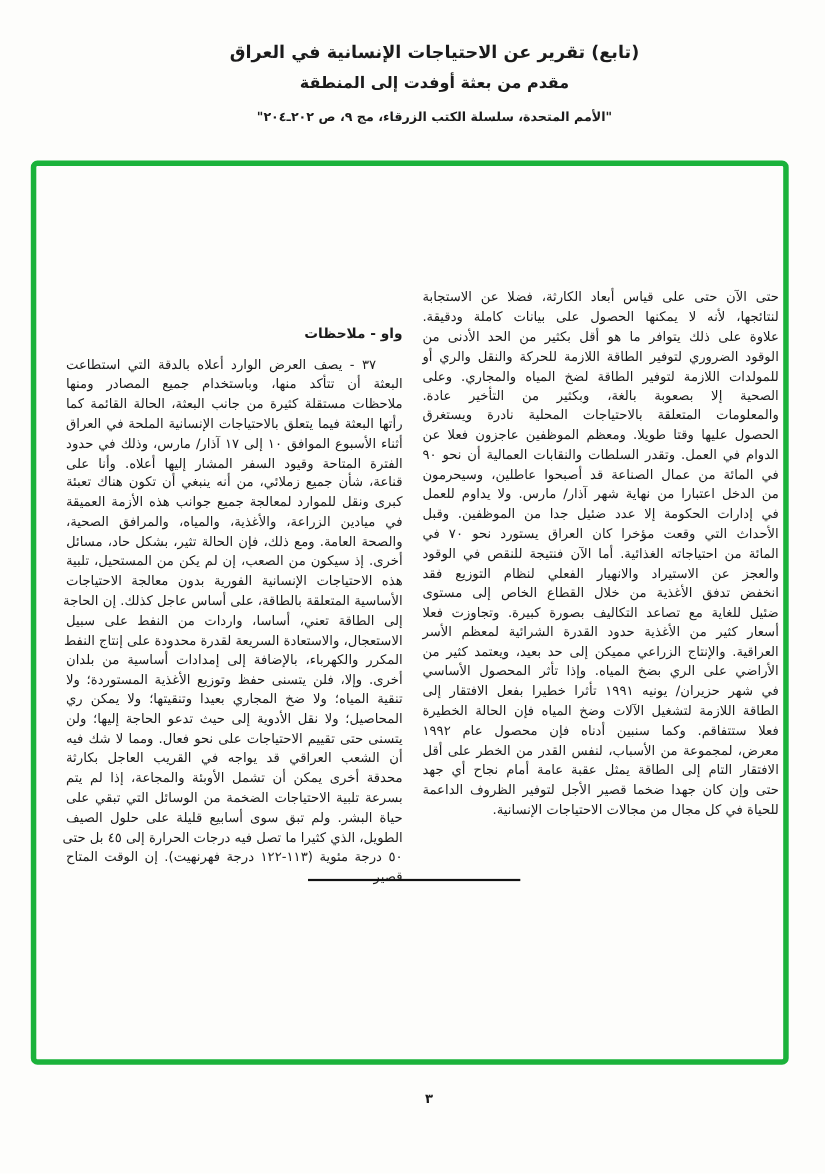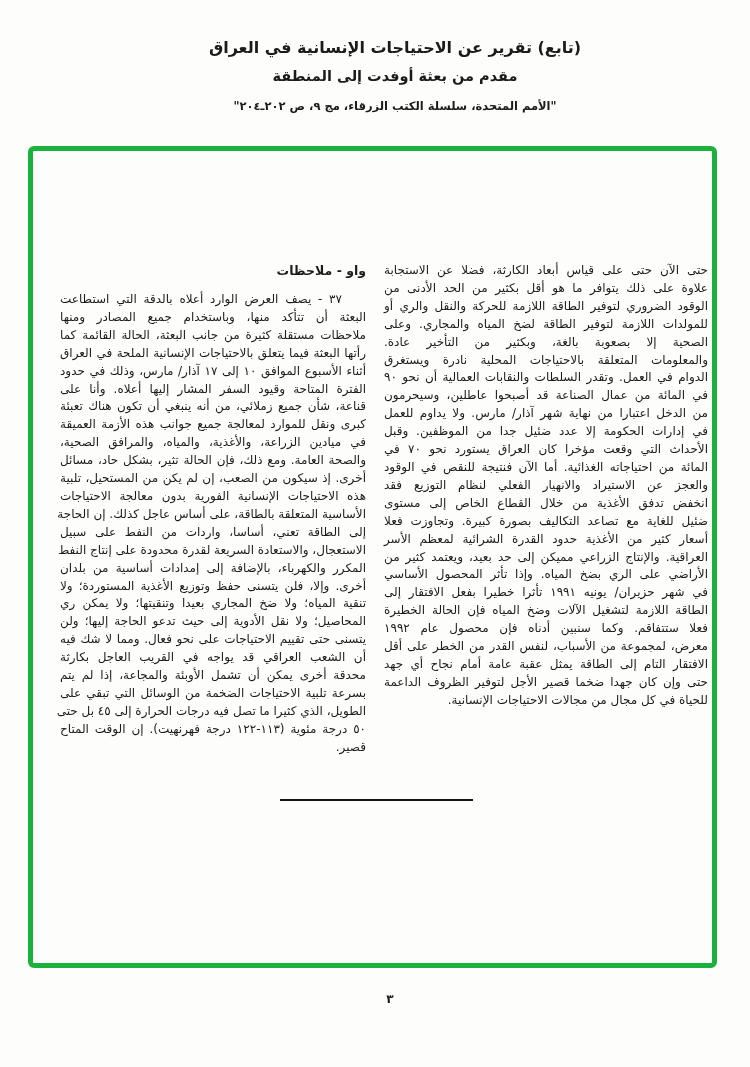--- a/index.html
+++ b/index.html
@@ -35,21 +35,21 @@
   .line {
     font-size:12px; line-height:17.9px;
     text-align:justify; text-align-last:justify;
     white-space:nowrap; overflow:visible;
   }
   .lines > .line:last-child { text-align-last:right; }
   .col-left .lines > .line:first-child { padding-right:24px; }
 
   .section-heading {
     font-weight:bold; font-size:12.5px; line-height:18px;
-    text-align:right; margin-bottom:11px;
+    text-align:right; margin-bottom:11px;margin-top:32px;
   }
 
   
   .separator-rule {
     position:absolute; left:280px; top:799px; width:193px; height:2px;
     background:#121212;
   }
 
   
   .page-number {
@@ -66,25 +66,27 @@
     <div class="title-1">(تابع) تقرير عن الاحتياجات الإنسانية في العراق</div>
     <div class="title-2">مقدم من بعثة أوفدت إلى المنطقة</div>
     <div class="source">"الأمم المتحدة، سلسلة الكتب الزرقاء، مج ٩، ص ٢٠٢ـ٢٠٤"</div>
   </header>
 
   <div class="content-frame"></div>
 
   <section class="column col-right">
     <div class="lines">
         <div class="line">حتى الآن حتى على قياس أبعاد الكارثة، فضلا عن الاستجابة</div>
+        <div class="line">لنتائجها، لأنه لا يمكنها الحصول على بيانات كاملة ودقيقة.</div>
         <div class="line">علاوة على ذلك يتوافر ما هو أقل بكثير من الحد الأدنى من</div>
         <div class="line">الوقود الضروري لتوفير الطاقة اللازمة للحركة والنقل والري أو</div>
         <div class="line">للمولدات اللازمة لتوفير الطاقة لضخ المياه والمجاري. وعلى</div>
         <div class="line">الصحية إلا بصعوبة بالغة، وبكثير من التأخير عادة.</div>
         <div class="line">والمعلومات المتعلقة بالاحتياجات المحلية نادرة ويستغرق</div>
+        <div class="line">الحصول عليها وقتا طويلا. ومعظم الموظفين عاجزون فعلا عن</div>
         <div class="line">الدوام في العمل. وتقدر السلطات والنقابات العمالية أن نحو ٩٠</div>
         <div class="line">في المائة من عمال الصناعة قد أصبحوا عاطلين، وسيحرمون</div>
         <div class="line">من الدخل اعتبارا من نهاية شهر آذار/ مارس. ولا يداوم للعمل</div>
         <div class="line">في إدارات الحكومة إلا عدد ضئيل جدا من الموظفين. وقبل</div>
         <div class="line">الأحداث التي وقعت مؤخرا كان العراق يستورد نحو ٧٠ في</div>
         <div class="line">المائة من احتياجاته الغذائية. أما الآن فنتيجة للنقص في الوقود</div>
         <div class="line">والعجز عن الاستيراد والانهيار الفعلي لنظام التوزيع فقد</div>
         <div class="line">انخفض تدفق الأغذية من خلال القطاع الخاص إلى مستوى</div>
         <div class="line">ضئيل للغاية مع تصاعد التكاليف بصورة كبيرة. وتجاوزت فعلا</div>
         <div class="line">أسعار كثير من الأغذية حدود القدرة الشرائية لمعظم الأسر</div>
@@ -119,20 +121,21 @@
         <div class="line">إلى الطاقة تعني، أساسا، واردات من النفط على سبيل</div>
         <div class="line">الاستعجال، والاستعادة السريعة لقدرة محدودة على إنتاج النفط</div>
         <div class="line">المكرر والكهرباء، بالإضافة إلى إمدادات أساسية من بلدان</div>
         <div class="line">أخرى. وإلا، فلن يتسنى حفظ وتوزيع الأغذية المستوردة؛ ولا</div>
         <div class="line">تنقية المياه؛ ولا ضخ المجاري بعيدا وتنقيتها؛ ولا يمكن ري</div>
         <div class="line">المحاصيل؛ ولا نقل الأدوية إلى حيث تدعو الحاجة إليها؛ ولن</div>
         <div class="line">يتسنى حتى تقييم الاحتياجات على نحو فعال. ومما لا شك فيه</div>
         <div class="line">أن الشعب العراقي قد يواجه في القريب العاجل بكارثة</div>
         <div class="line">محدقة أخرى يمكن أن تشمل الأوبئة والمجاعة، إذا لم يتم</div>
         <div class="line">بسرعة تلبية الاحتياجات الضخمة من الوسائل التي تبقي على</div>
+        <div class="line">حياة البشر. ولم تبق سوى أسابيع قليلة على حلول الصيف</div>
         <div class="line">الطويل، الذي كثيرا ما تصل فيه درجات الحرارة إلى ٤٥ بل حتى</div>
         <div class="line">٥٠ درجة مئوية (١١٣-١٢٢ درجة فهرنهيت). إن الوقت المتاح</div>
         <div class="line">قصير.</div>
       </div>
   </section>
 
   <div class="separator-rule"></div>
 
   <div class="page-number">٣</div>
 

